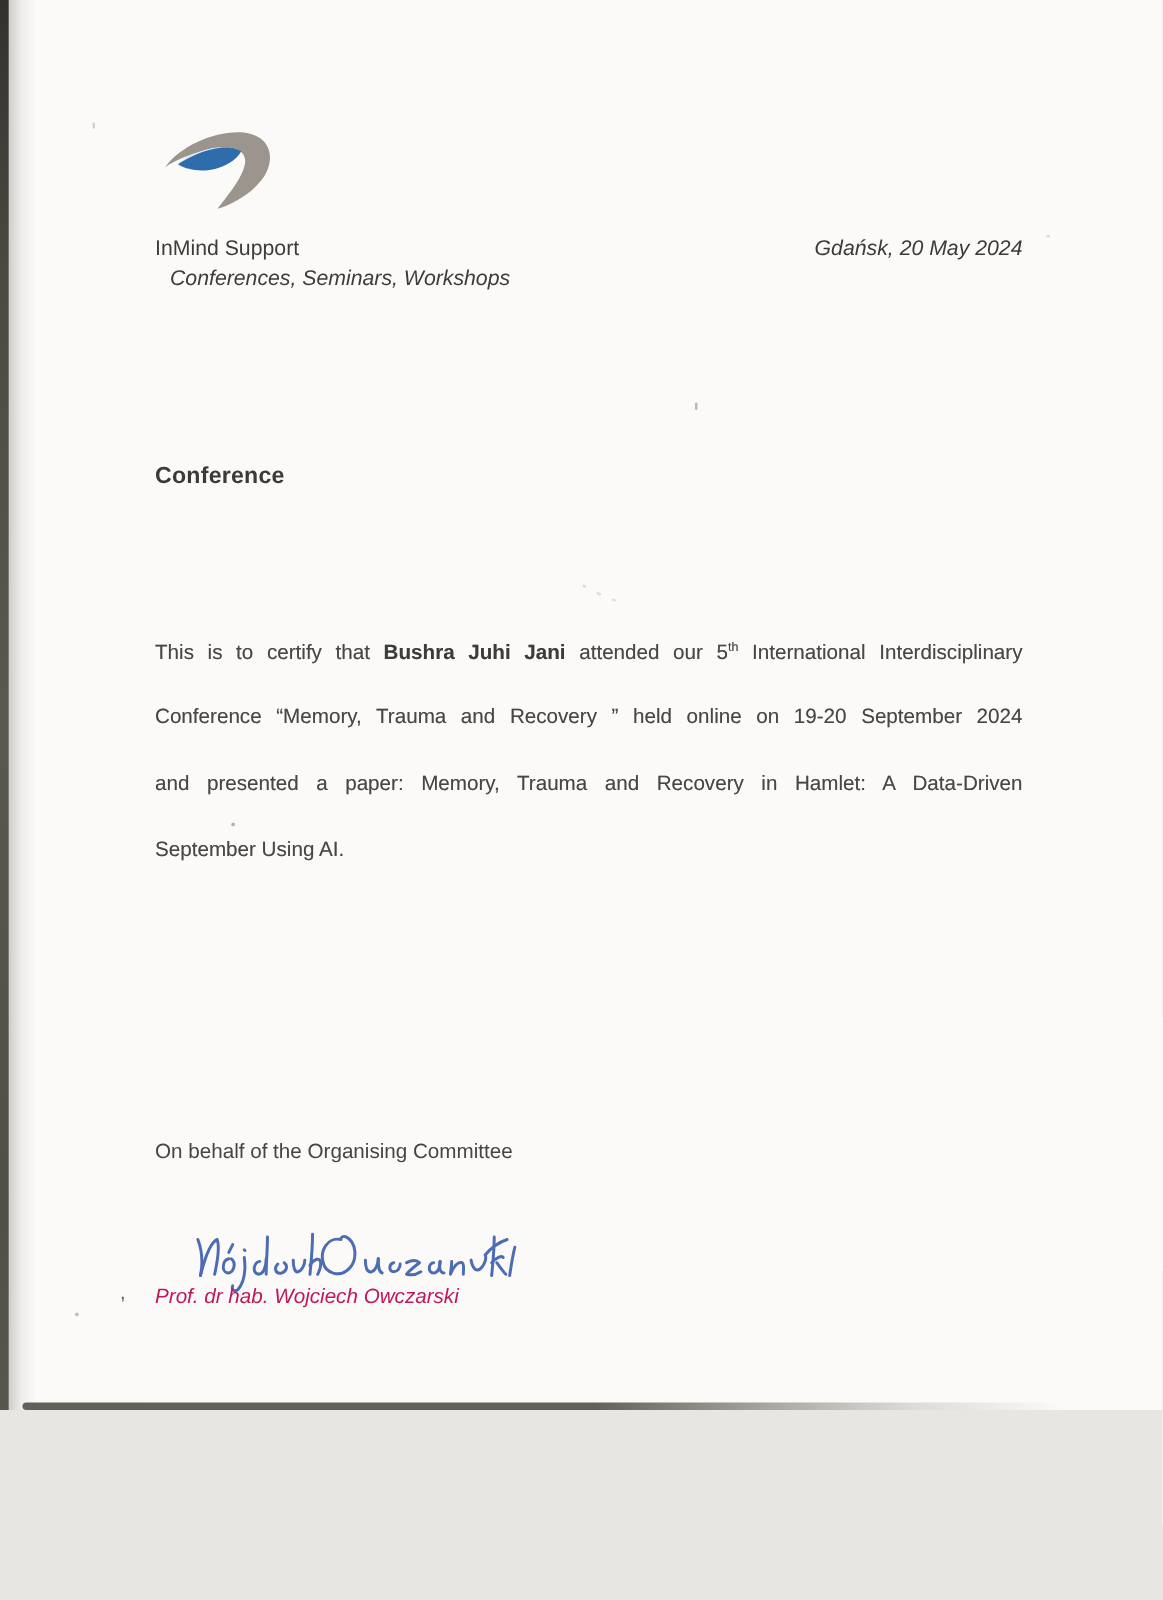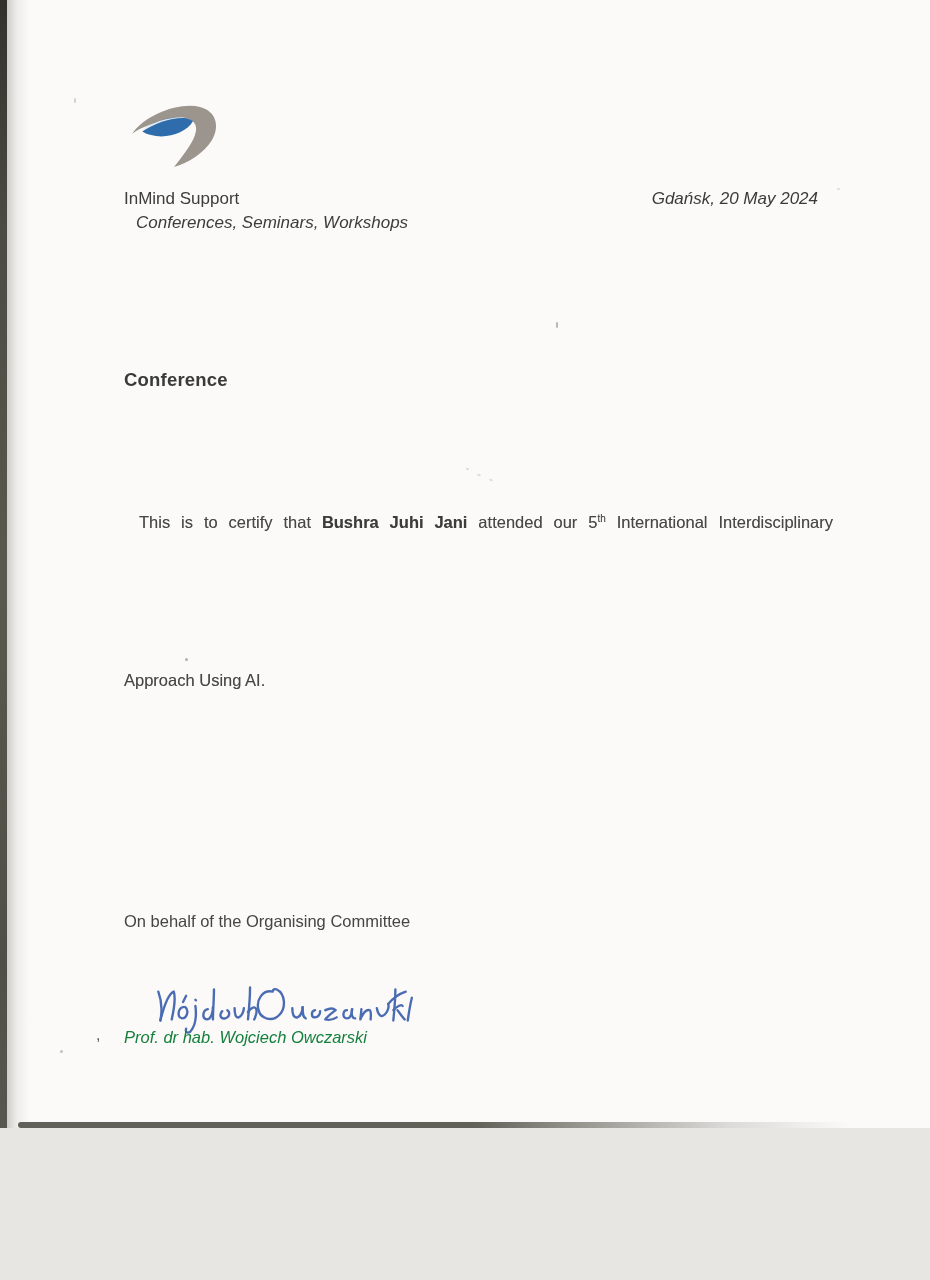--- a/index.html
+++ b/index.html
@@ -35,27 +35,27 @@
     font-size:17px;font-style:italic;color:#3b3a38;}
 
   .cert-title{position:absolute;left:124px;top:369px;font-size:18.5px;font-weight:bold;color:#3a3a3a;letter-spacing:.2px;}
 
   
   .body-line{
     position:absolute;left:124px;width:694px;
     font-size:16.5px;color:#474747;line-height:20px;
     text-shadow:0 0 .4px rgba(70,70,70,.45);
   }
-  .body-line.justify{text-align:justify;text-align-last:justify;margin-left:15px;}
+  .body-line.justify{text-align:justify;text-align-last:justify;}
   .body-line b{color:#3c3c3c;}
   .body-line sup{font-size:10px;vertical-align:6px;}
 
   .closing{position:absolute;left:124px;top:912px;font-size:16.5px;color:#454545;}
   .signature{position:absolute;left:148px;top:974px;width:268px;height:62px;}
-  .signatory{position:absolute;left:124px;top:1028px;font-size:16.5px;font-style:italic;color:#15803d;}
+  .signatory{position:absolute;left:124px;top:1028px;font-size:16.5px;font-style:italic;color:#be185d;}
   .stray-comma{position:absolute;left:96px;top:1026px;font-size:16px;color:#5a5a5a;}
 </style>
 </head>
 <body>
 
 <div class="page">
 
   <div class="edge-left"></div>
   <div class="edge-left-shadow"></div>
   <div class="edge-bottom"></div>
@@ -66,21 +66,23 @@
     <path fill="#fbfaf8" opacity="0.9" d="M12,31 C26,21 44,16 58,18 C44,17 28,22 12,33 Z"></path>
   </svg>
 
   <div class="org-name">InMind Support</div>
   <div class="org-subtitle">Conferences, Seminars, Workshops</div>
   <div class="dateline">Gdańsk, 20 May 2024</div>
 
   <div class="cert-title">Conference</div>
 
   <div class="body-line justify" style="top:509px"><span>This is to certify that </span><b>Bushra Juhi Jani</b><span> attended our 5</span><sup>th</sup><span> International Interdisciplinary</span></div>
-  <div class="body-line" style="top:670px"><span>Approach Using AI.</span></div>
+  <div class="body-line justify" style="top:563px"><span>Conference “Memory, Trauma and Recovery ” held online on 19-20 September 2024</span></div>
+  <div class="body-line justify" style="top:617px"><span>and presented a paper:  Memory, Trauma and Recovery in Hamlet: A Data-Driven</span></div>
+  <div class="body-line" style="top:670px"><span>September Using AI.</span></div>
 
   <div class="closing">On behalf of the Organising Committee</div>
 
   <svg class="signature" viewBox="0 0 260 58">
     <g fill="none" stroke-width="2.3" stroke-linecap="round" stroke-linejoin="round" opacity="0.92" stroke="#3d60ad">
 
       <path d="M10,16 C13,24 14,34 12,44"></path>
       <path d="M12,44 C16,28 20,18 25,16 C27,22 25,34 23,43"></path>
       <path d="M34,31 C29,32 28,41 33,42 C38,42 40,34 36,31"></path>
       <path d="M37,20 L34,26"></path>

